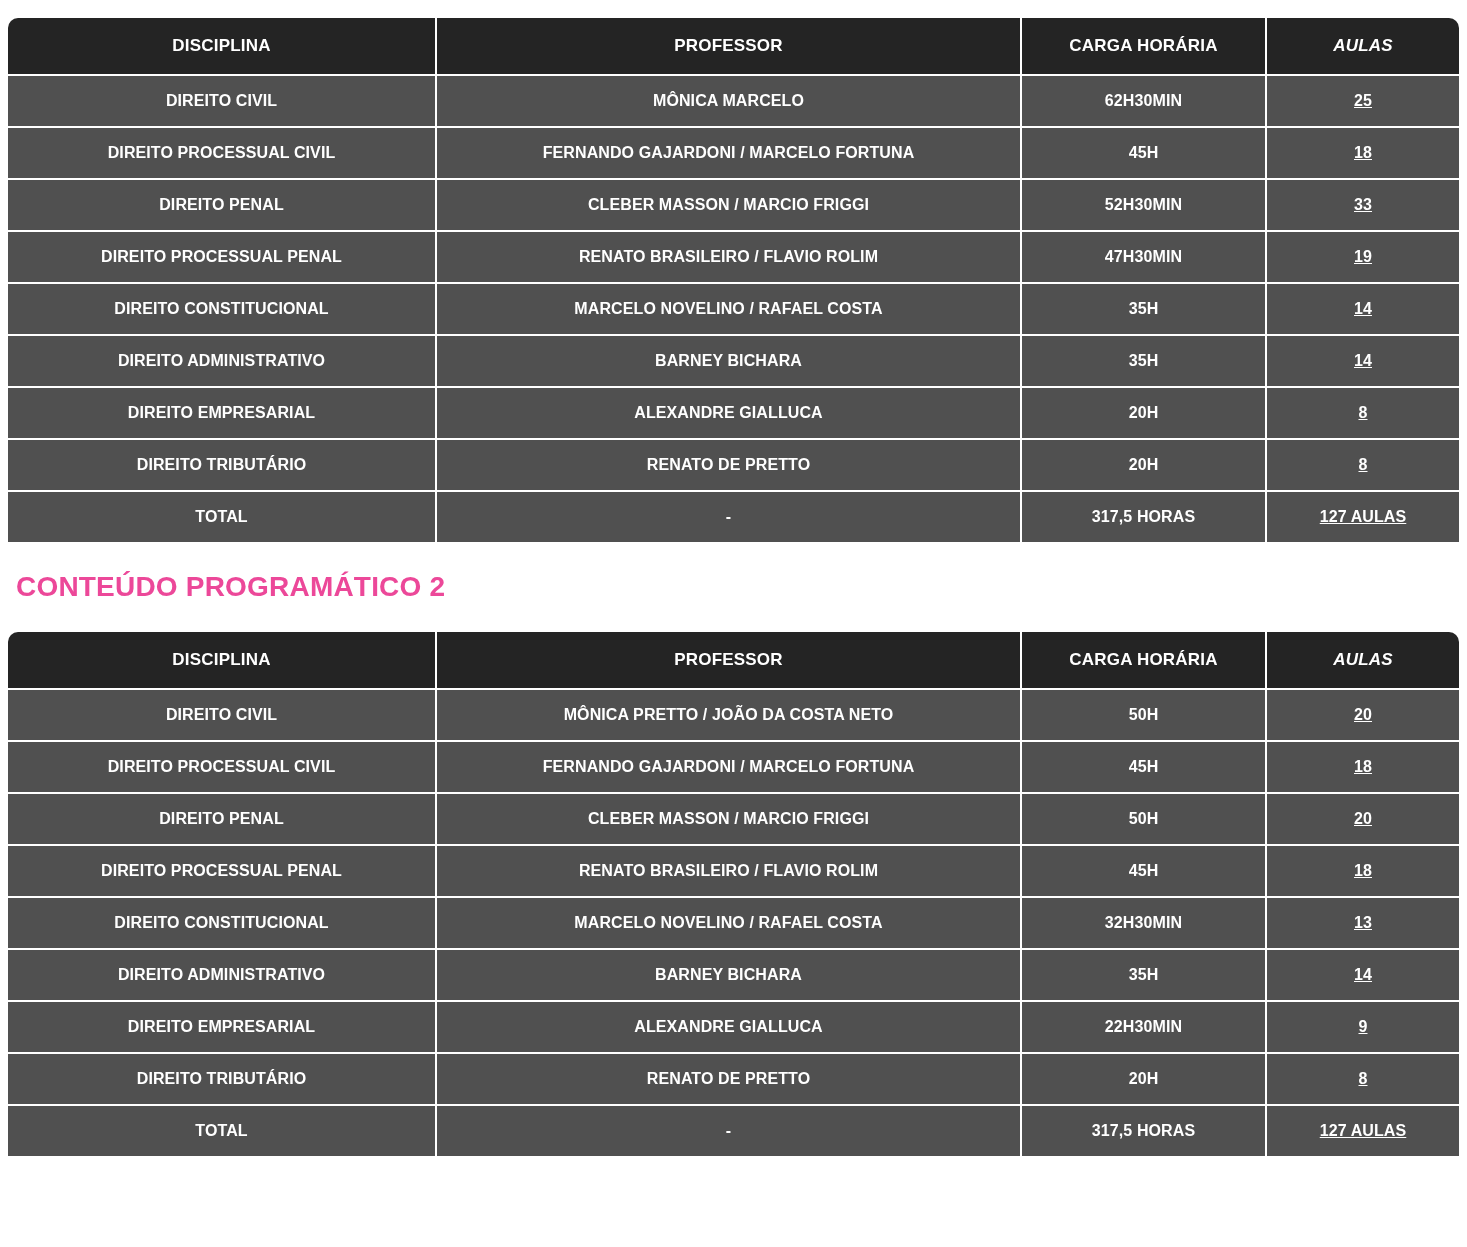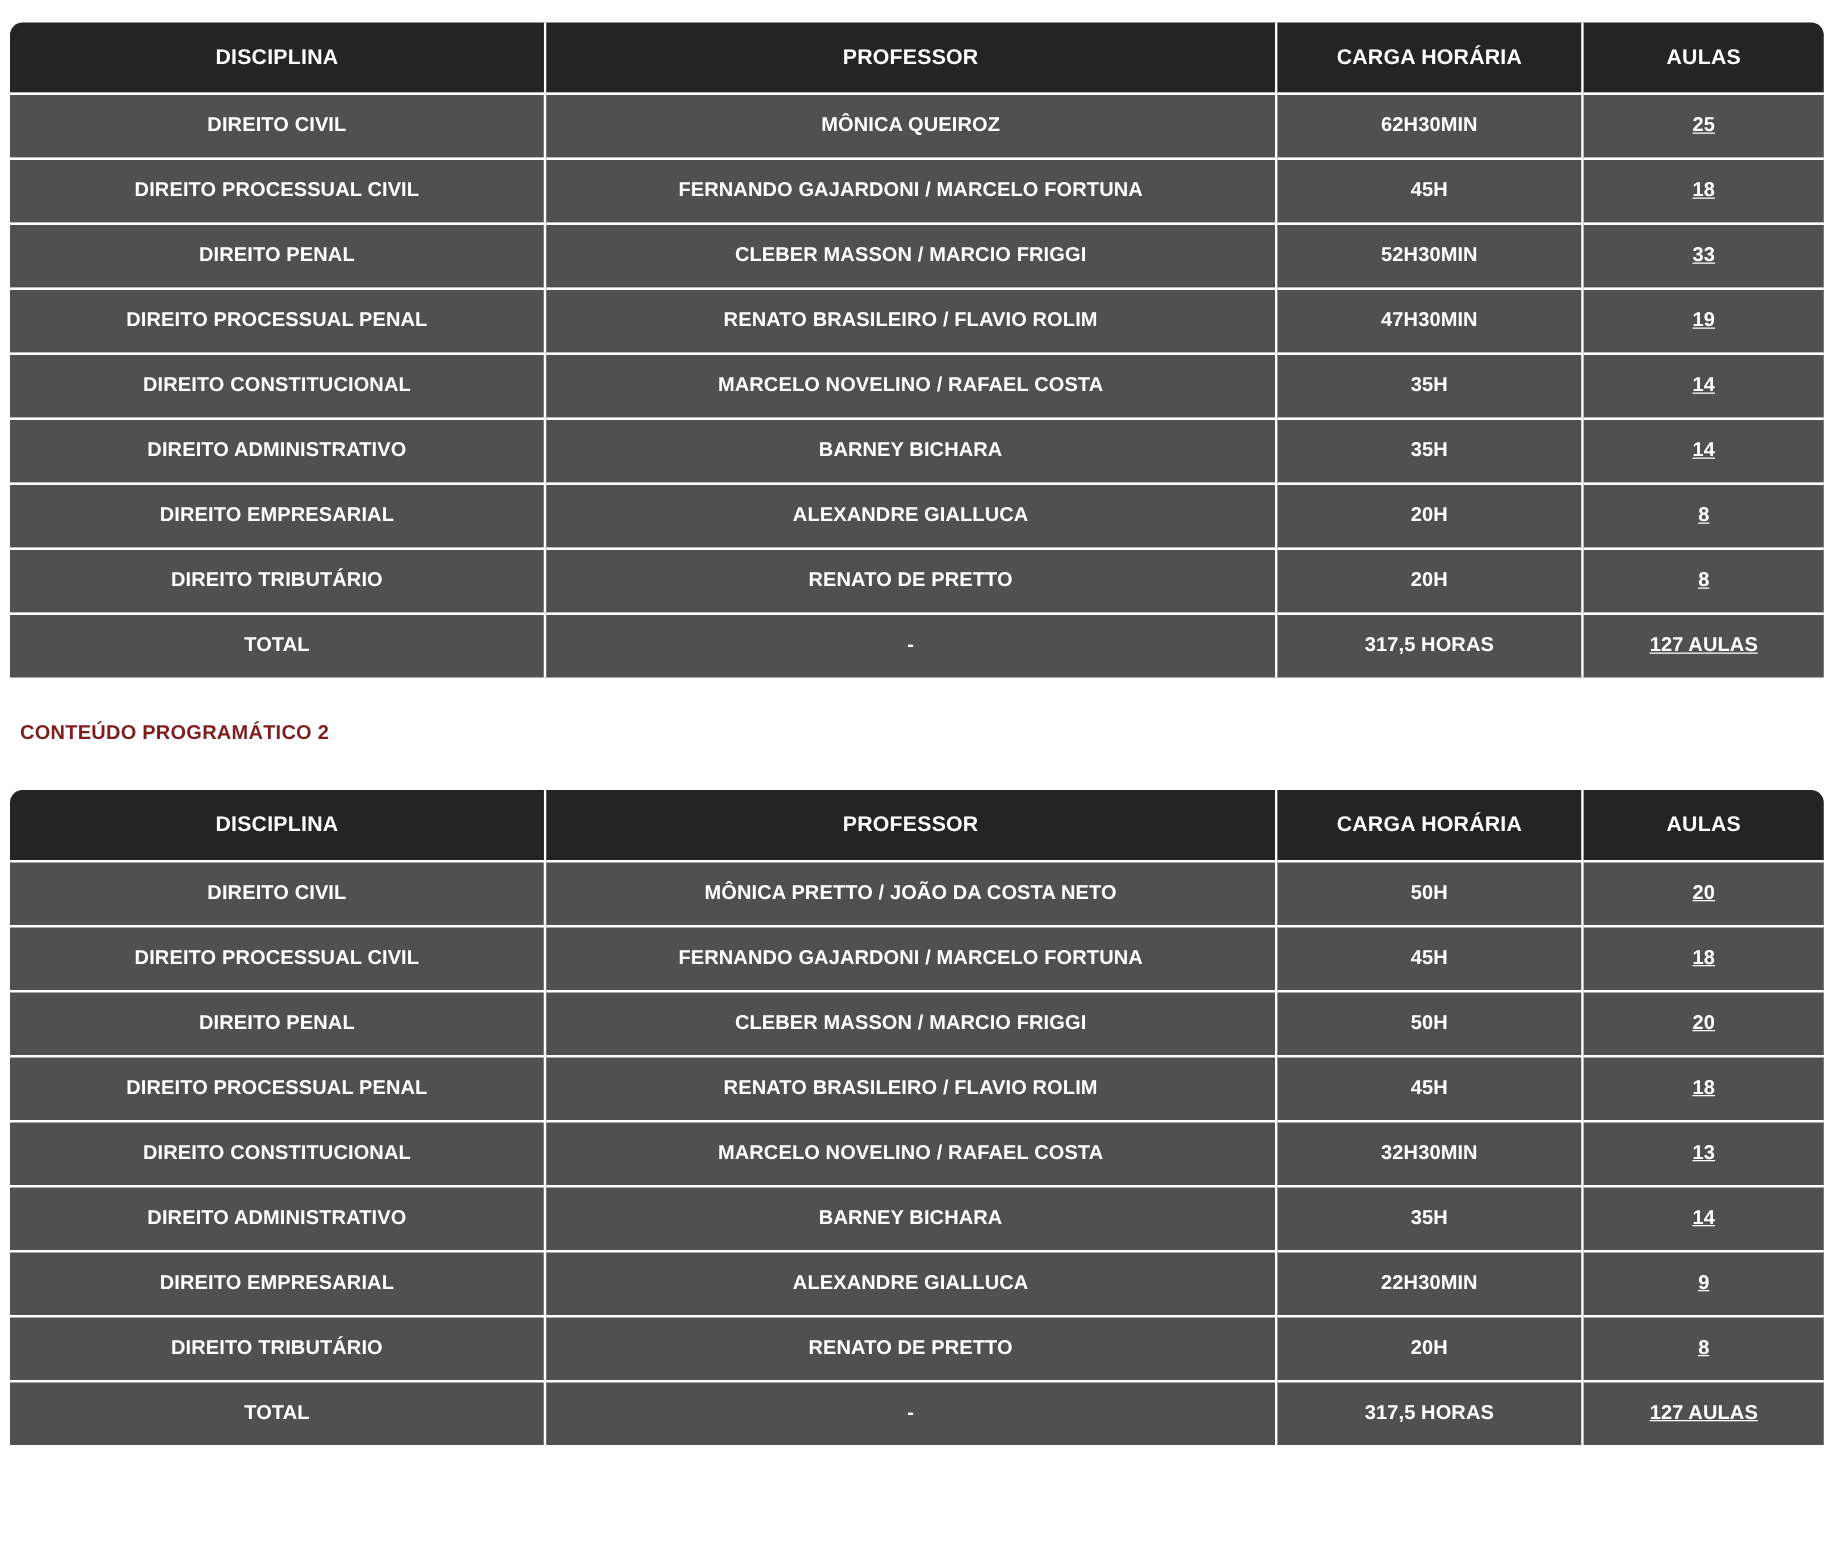--- a/index.html
+++ b/index.html
@@ -49,21 +49,21 @@
     letter-spacing: 0.2px;
     height: 56px;
     padding: 0 6px;
     text-align: center;
     vertical-align: middle;
     border-right: 2px solid #ffffff;
     box-sizing: border-box;
   }
   table.sched thead th:last-child { border-right: none; }
   table.sched thead th:first-child { border-top-left-radius: 10px; }
-  table.sched thead th:last-child  { border-top-right-radius: 10px; }
+  table.sched thead th:last-child  { border-top-right-radius: 10px; font-style: italic; }
 
   table.sched tbody td {
     background: #505050;
     color: #ffffff;
     font-size: 16px;
     font-weight: 700;
     height: 52px;
     padding: 0 6px;
     text-align: center;
     vertical-align: middle;
@@ -75,23 +75,23 @@
   table.sched tbody td:last-child { border-right: none; text-decoration: underline; }
 
   table.sched tbody tr.total-row td {
     font-size: 16px;
     font-weight: 700;
     text-align: center;
   }
 
   
   .section-heading {
-    font-size: 16px;
-    font-weight: 700;
-    color: #7f1d1d;
+    font-size: 28px;
+    font-weight: 700;
+    color: #ec4899;
     letter-spacing: 0.2px;
     margin: 0;
     padding: 0 0 0 16px;
     height: 90px;
     line-height: 90px;
   }
 
   .spacer-top { height: 18px; }
 </style>
 </head>
@@ -113,21 +113,21 @@
         <tr>
           <th>DISCIPLINA</th>
           <th>PROFESSOR</th>
           <th>CARGA HORÁRIA</th>
           <th>AULAS</th>
         </tr>
       </thead>
       <tbody>
         <tr>
           <td>DIREITO CIVIL</td>
-          <td>MÔNICA QUEIROZ</td>
+          <td>MÔNICA MARCELO</td>
           <td>62H30MIN</td>
           <td>25</td>
         </tr>
         <tr>
           <td>DIREITO PROCESSUAL CIVIL</td>
           <td>FERNANDO GAJARDONI / MARCELO FORTUNA</td>
           <td>45H</td>
           <td>18</td>
         </tr>
         <tr>

